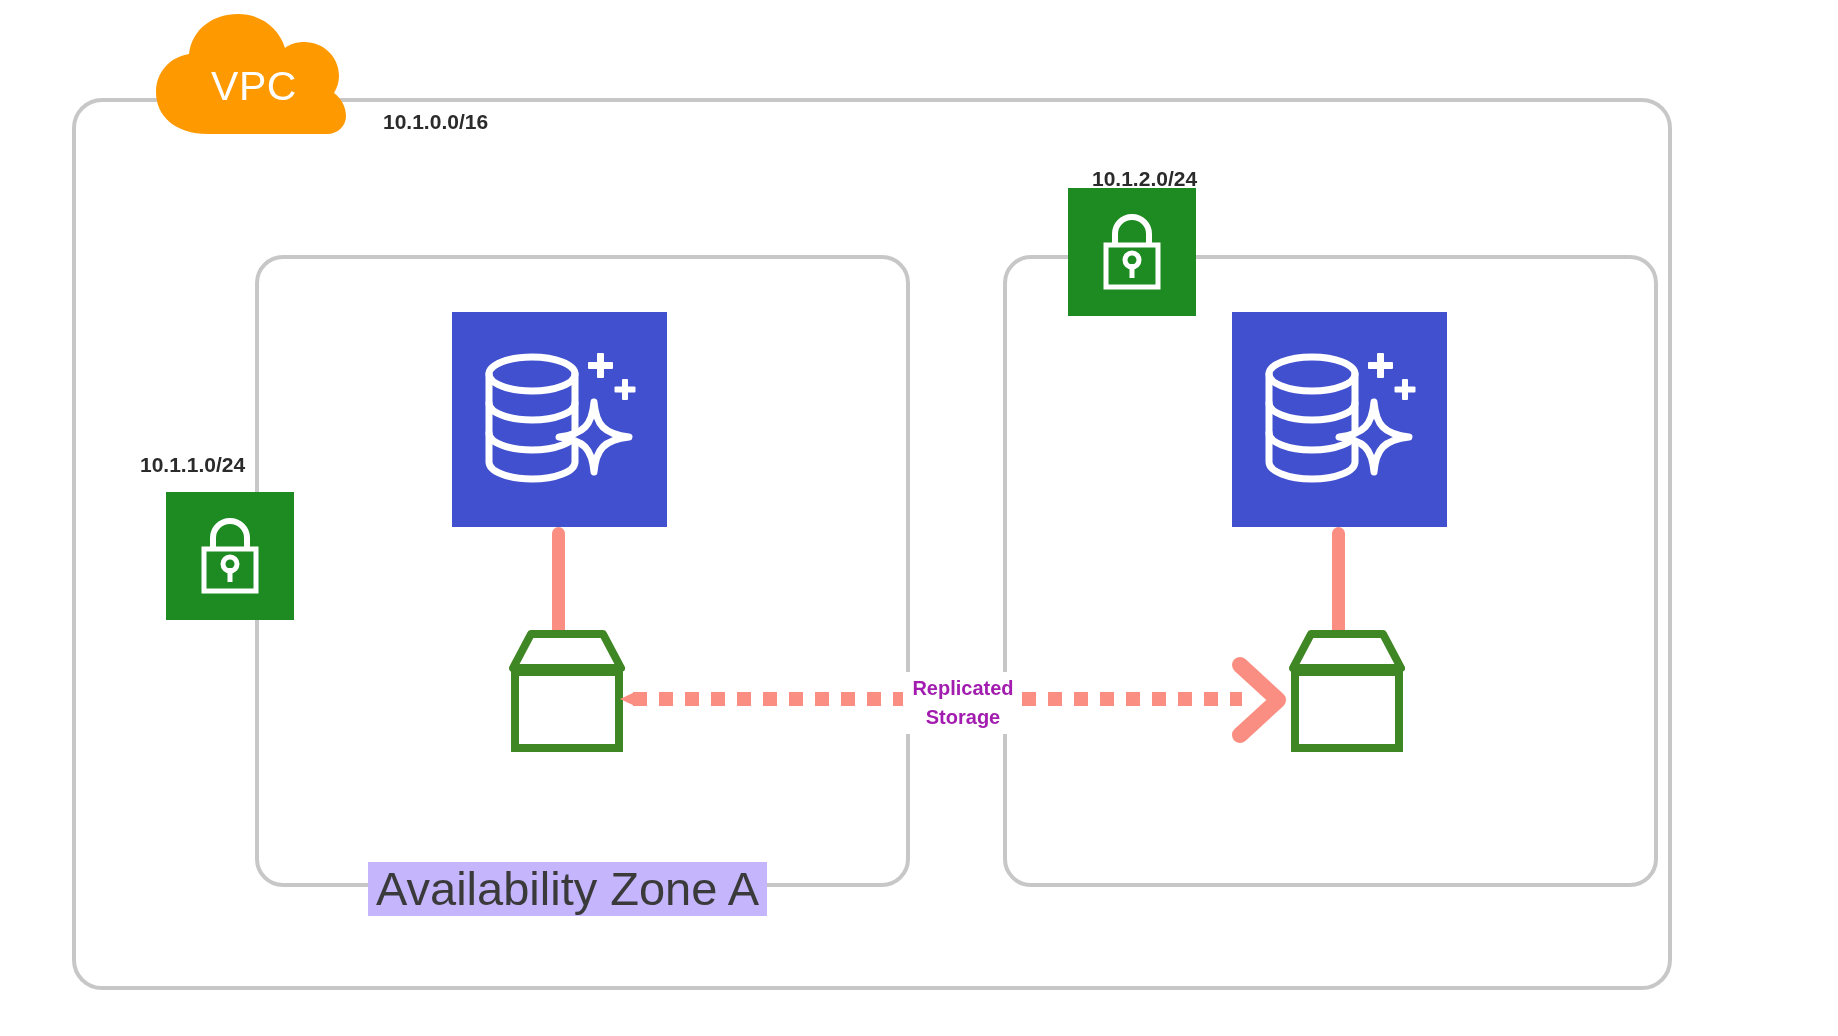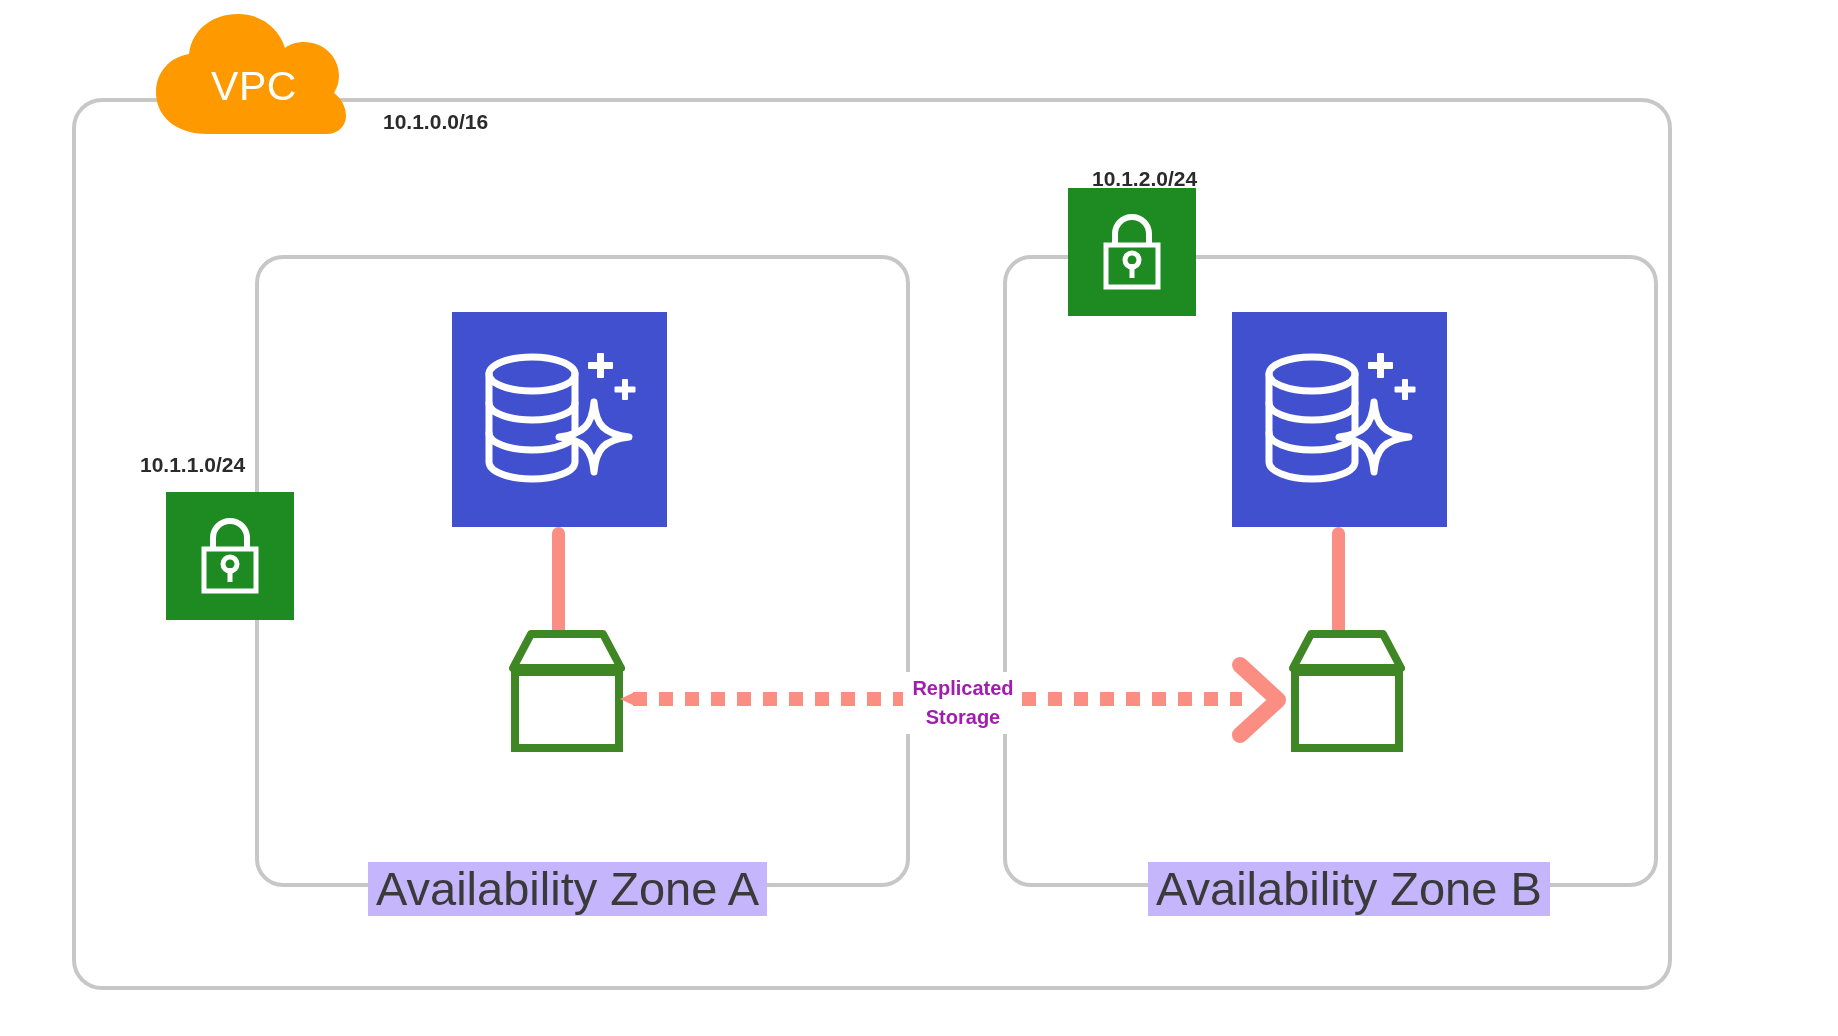--- a/index.html
+++ b/index.html
@@ -313,15 +313,14 @@
   </div>
 
   <div class="repl-seg seg-right"></div>
   <div class="repl-arrowhead">
     <svg viewBox="0 0 60 90" xmlns="http://www.w3.org/2000/svg">
       <path d="M10 10 L48 45 L10 80" fill="none" stroke="#fa8e83" stroke-width="16" stroke-linecap="round" stroke-linejoin="round"></path>
     </svg>
   </div>
 
   <div class="az-title title-a">Availability Zone A</div>
-  <div class="az-title title-b">Availability Zone B</div>
 
 </div>
 
 </body></html>

